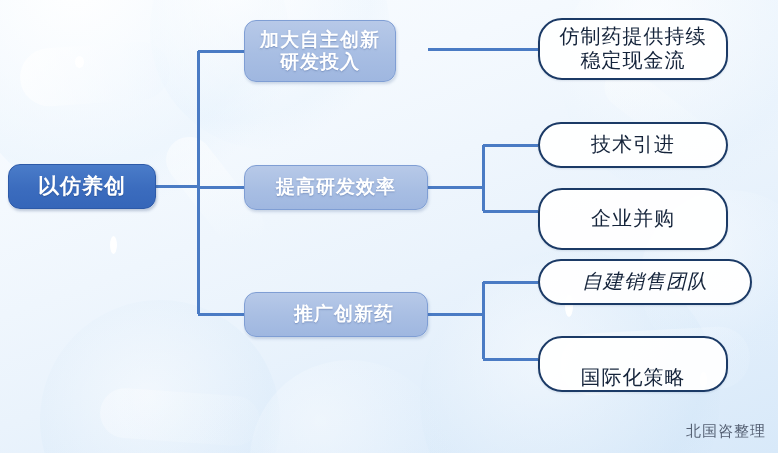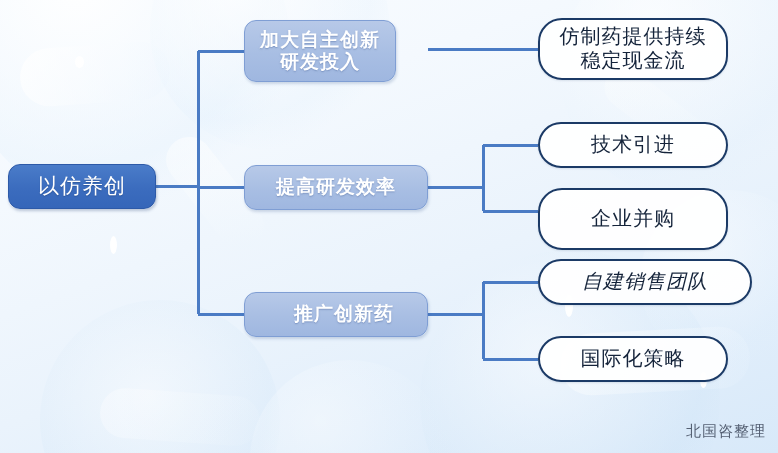--- a/index.html
+++ b/index.html
@@ -77,21 +77,21 @@
     text-align: center;
     box-sizing: border-box;
     line-height: 1.18;
   }
 
   .node-root {
     border-radius: 12px;
     background: linear-gradient(180deg, #4a7cc9 0%, #3b6cbe 55%, #3566b9 100%);
     border: 1px solid #2d5aa8;
     color: #ffffff;
-    font-weight: normal;
+    font-weight: bold;
     font-size: 21px;
     letter-spacing: 1px;
     box-shadow: 1px 2px 3px rgba(40,70,120,0.28);
     text-shadow: 0 1px 1px rgba(20,45,90,0.35);
   }
 
   .node-mid {
     border-radius: 12px;
     background: linear-gradient(180deg, #b7c9e8 0%, #a8bee3 55%, #9fb7e0 100%);
     border: 1px solid #7f9ed4;
@@ -207,19 +207,19 @@
   </div>
 
   <div class="node node-leaf" style="left:538px; top:188px; width:190px; height:62px;">
     <span>企业并购</span>
   </div>
 
   <div class="node node-leaf" style="left:538px; top:259px; width:214px; height:46px;font-style:italic;">
     <span>自建销售团队</span>
   </div>
 
-  <div class="node node-leaf" style="left:538px; top:336px; width:190px; height:46px;">
+  <div class="node node-leaf" style="left:538px; top:336px; width:190px; height:56px;align-items:flex-end;">
     <span>国际化策略</span>
   </div>
 
   <div class="watermark">北国咨整理</div>
 
 </div>
 
 </body></html>

